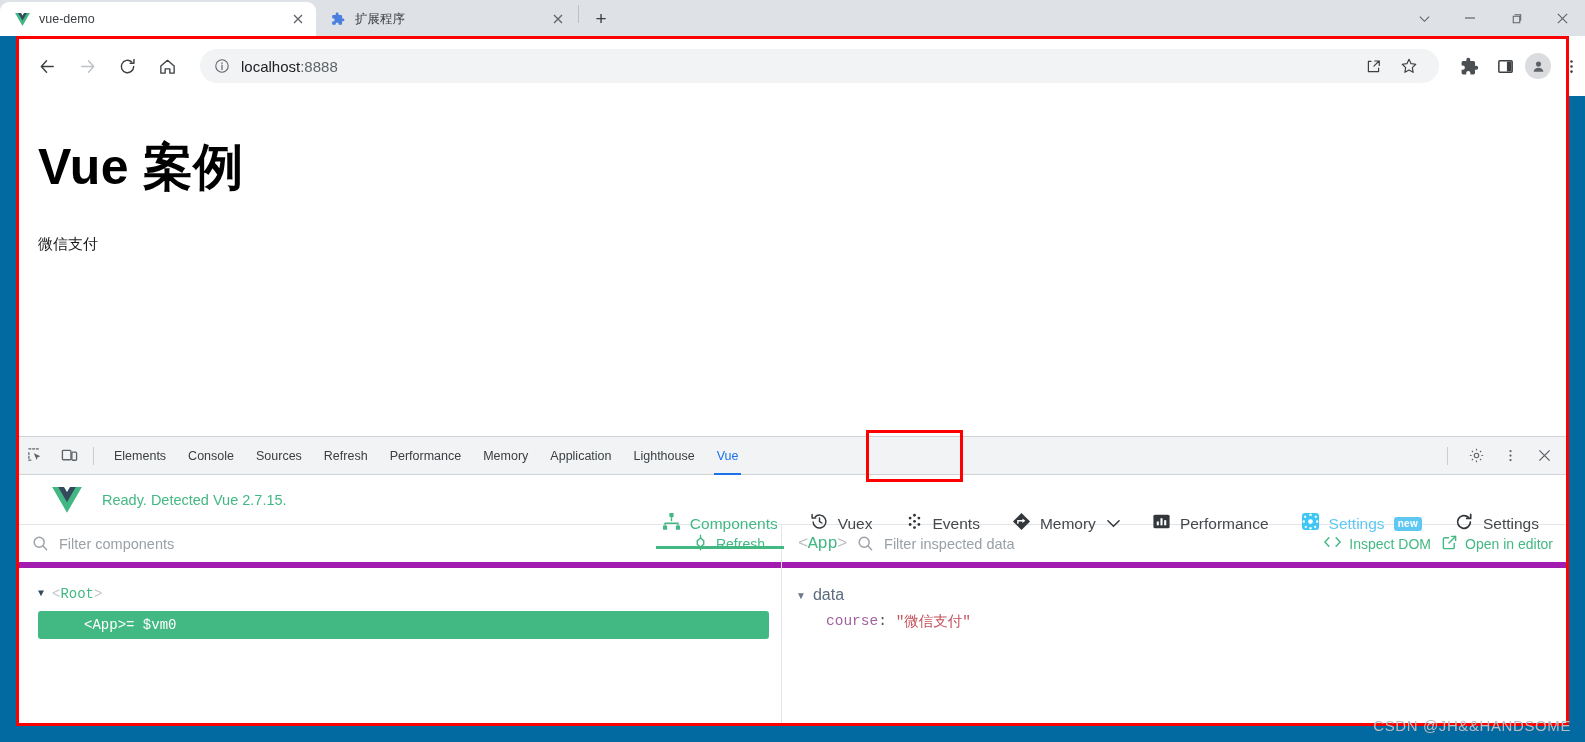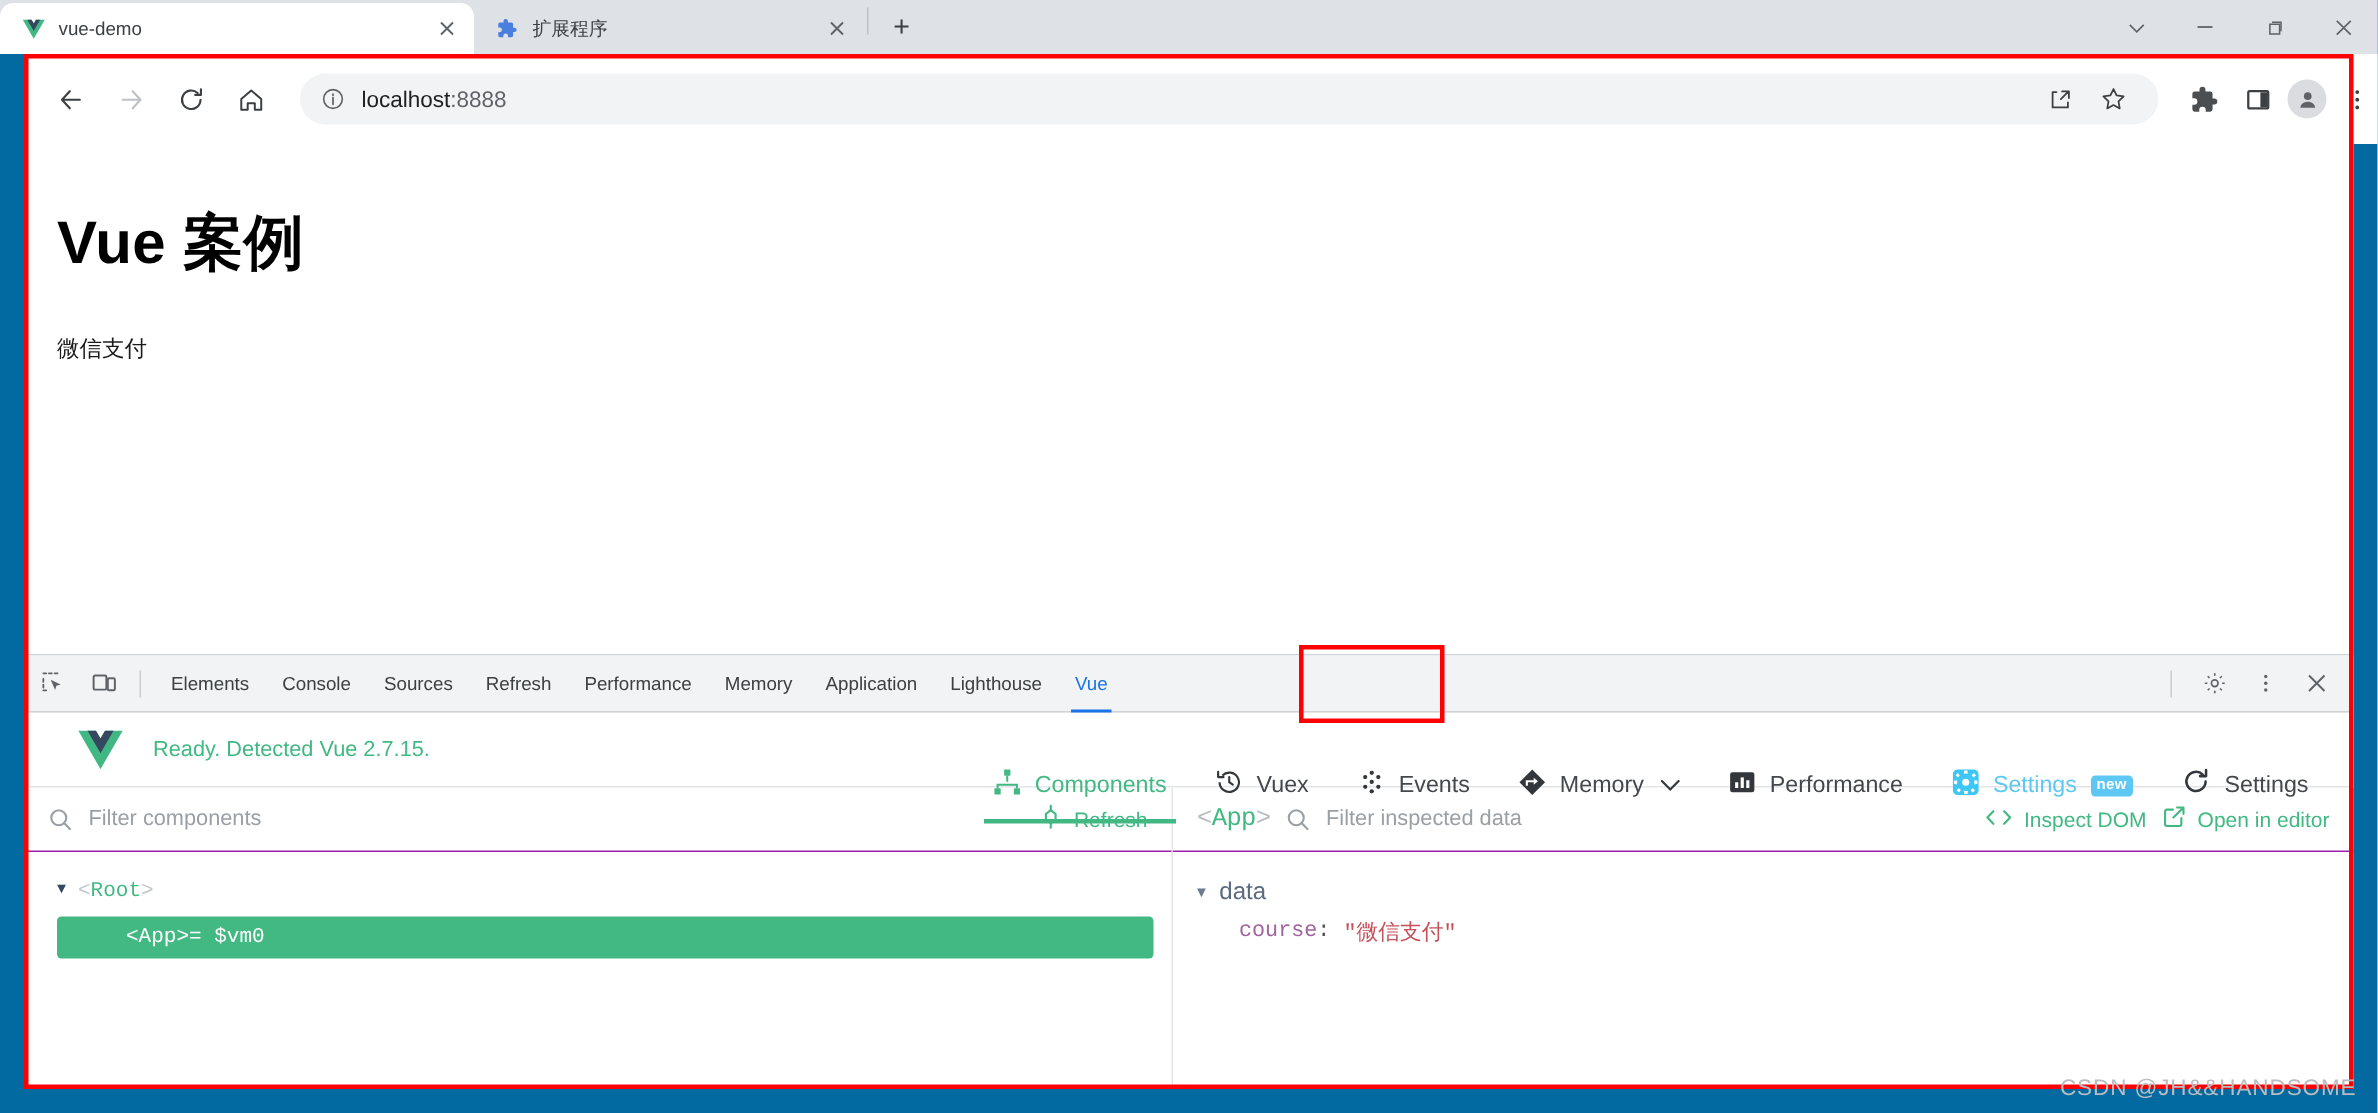--- a/index.html
+++ b/index.html
@@ -67,21 +67,21 @@
     width:26px; height:26px; border-radius:50%; background:#dadce0;
     display:flex; align-items:center; justify-content:center; color:#5f6368;
   }
 
   
   .viewport {
     position:absolute; left:16px; top:96px; width:1553px; height:340px; background:#fff;
     padding: 20px 0 0 12px; overflow:hidden;
   }
   .page-h1 {
-    font-size: 40px; font-weight: bold; color:#000; letter-spacing:.3px;
+    font-size: 50px; font-weight: bold; color:#000; letter-spacing:.3px;
     margin: 18px 0 0 10px;
   }
   .page-p { font-size:15px; color:#1a1a1a; margin: 34px 0 0 10px; }
 
   
   .devtools {
     position:absolute; left:16px; top:436px; width:1553px; height:290px;
     background:#fff; border-top:1px solid #cfd2d6;
   }
   .dt-tabbar {
@@ -122,21 +122,21 @@
     padding: 1px 4px; letter-spacing:.3px; line-height:1.2;
   }
   .chev-dn { font-size:12px; color:#44484d; margin-left:2px; }
 
   
   .vue-body { display:flex; height: 200px; }
   .pane-left { width: 766px; border-right:1px solid #e3e5e8; display:flex; flex-direction:column; }
   .pane-right { flex:1; display:flex; flex-direction:column; }
   .pane-toolbar {
     height:43px; display:flex; align-items:center; padding: 0 16px;
-    border-bottom:1px solid #a21caf; gap: 10px;
+    border-bottom:6px solid #a21caf; gap: 10px;
   }
   .srch-ico { color:#9aa0a6; display:flex; align-items:center; }
   .filter-input {
     flex:1; border:none; outline:none; font-size:14.5px; color:#3c4043;
     font-family:"Liberation Sans", sans-serif; background:transparent;
   }
   .filter-input::placeholder { color:#9aa0a6; }
   .tb-action {
     display:flex; align-items:center; gap:7px; font-size:14px; color:#42b883; white-space:nowrap;
   }

